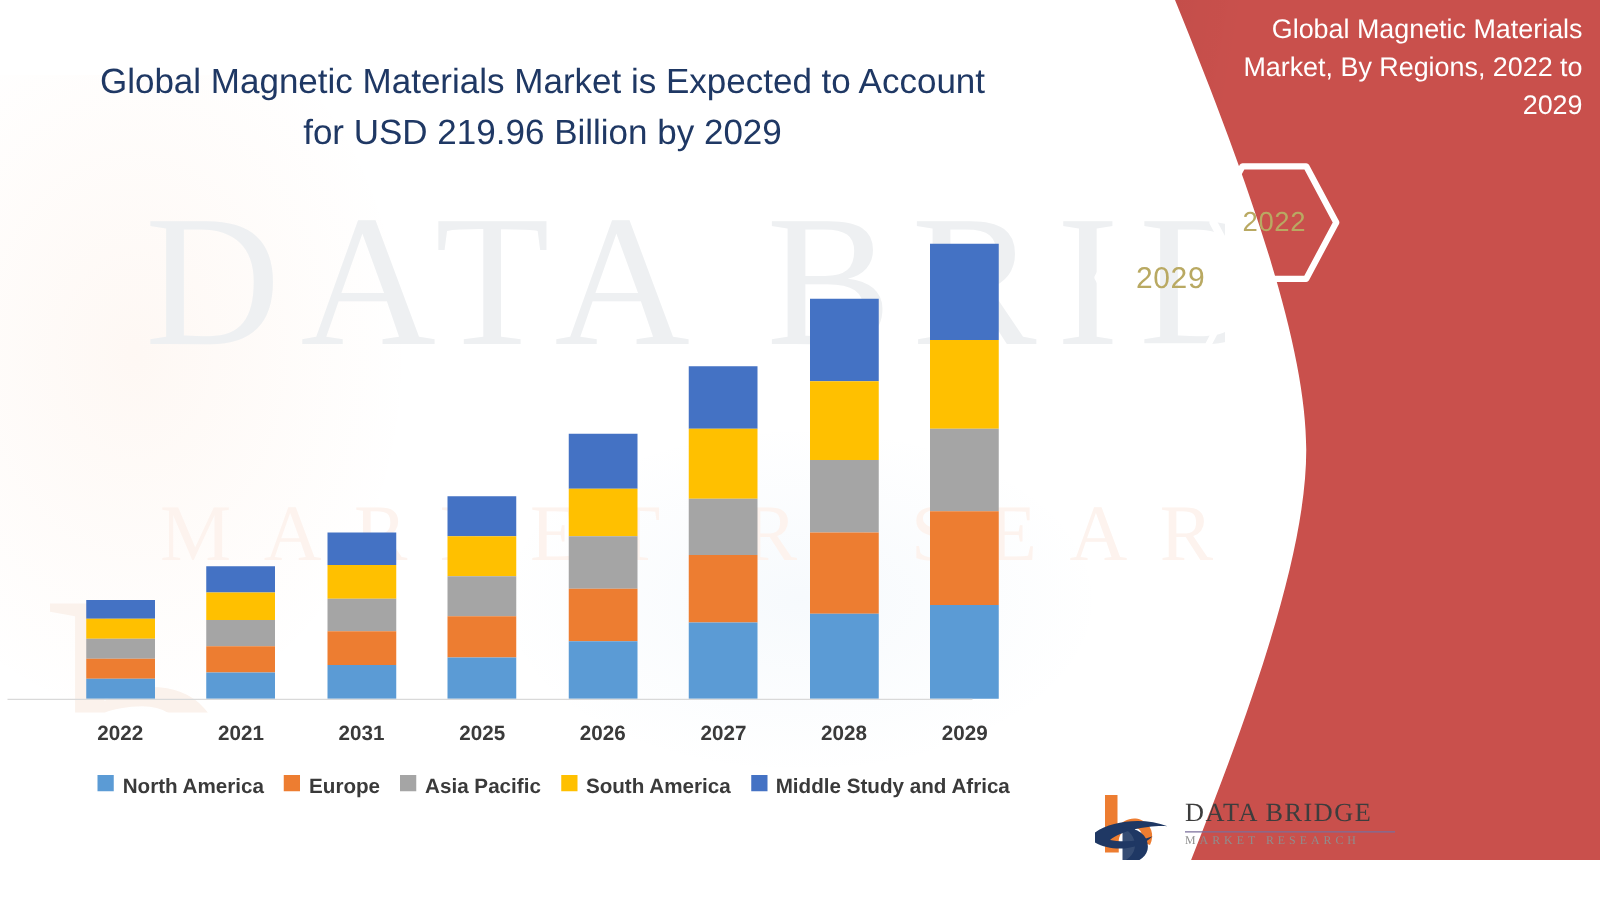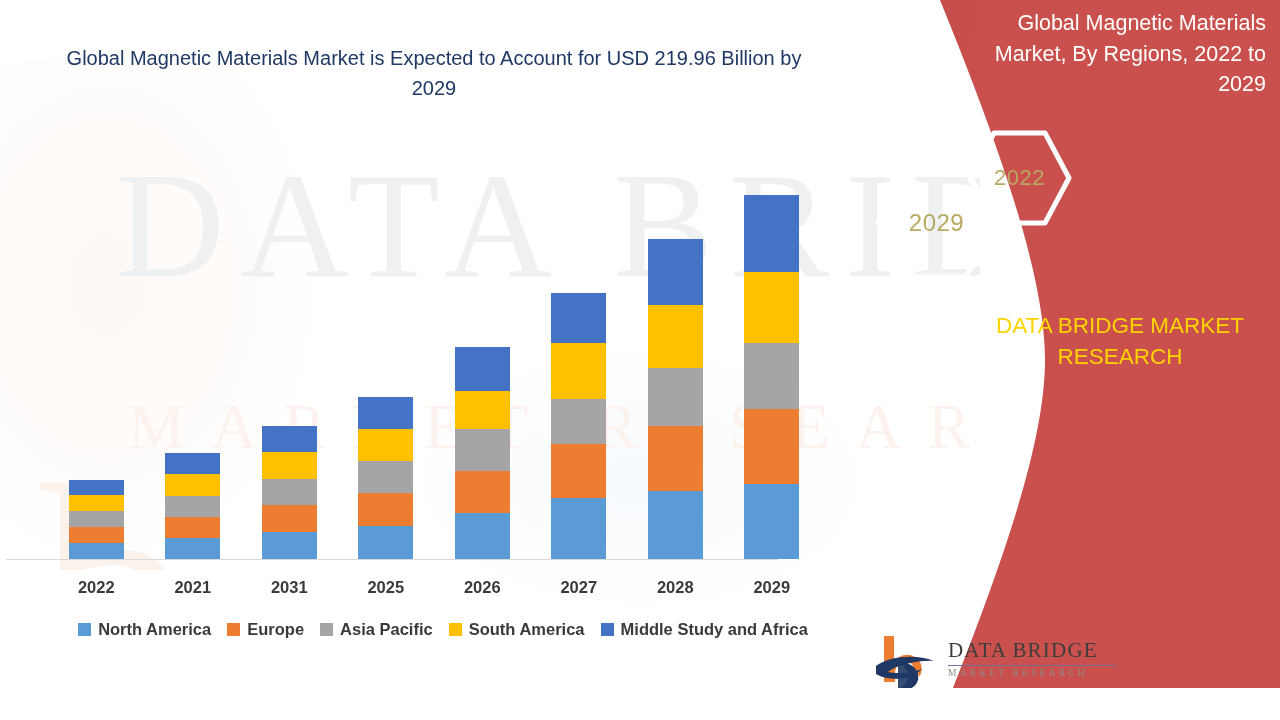--- a/index.html
+++ b/index.html
@@ -44,21 +44,21 @@
   .wm-logo{
     position:absolute; left:40px; top:290px;
     font-size:300px; line-height:1; color:#fbf2ec;
     font-family:"Liberation Serif", serif;
   }
 
   
   .chart-title{
     position:absolute; left:64px; top:44px; width:740px;
     text-align:center;
-    font-size:20px; line-height:1.48;
+    font-size:28px; line-height:1.48;
     color:#1f3864; font-weight:400;
   }
 
   
   .plot{
     position:absolute; left:48px; top:160px; width:772px; height:399px;
   }
   .bars{
     position:absolute; left:0; bottom:0; width:772px; height:399px;
     display:flex; align-items:flex-end; justify-content:space-around;
@@ -82,21 +82,21 @@
   .xtick{
     width:55px; text-align:center;
     font-size:16.5px; font-weight:700; color:#3a3a3a;
   }
 
   
   .legend{
     position:absolute; left:48px; top:616px; width:790px; height:26px;
     display:flex; align-items:center; justify-content:center; gap:16px;
   }
-  .legend-item{ display:flex; align-items:center; gap:7px; }
+  .legend-item{ display:flex; gap:7px; }
   .legend-swatch{ width:13px; height:13px; display:block; flex:none; }
   .legend-label{
     font-size:16.5px; font-weight:700; color:#3a3a3a; white-space:nowrap;
   }
 
   
   .footer-dmca{
     position:absolute; left:28px; top:686px;
     font-family:"Liberation Serif", serif; font-size:12.5px; color:#1a1a1a;
     white-space:nowrap;
@@ -297,21 +297,20 @@
           <span>2022</span>
         </div>
         <div class="hex hex-2029">
           <svg viewBox="0 0 125 115">
             <polygon points="33,3 92,3 121,57 92,112 33,112 4,57" fill="none" stroke="#ffffff" stroke-width="5" stroke-linejoin="round"></polygon>
           </svg>
           <span>2029</span>
         </div>
       </div>
 
-      <div class="brand">DATA BRIDGE MARKET RESEARCH</div>
 
       <div class="logo">
         <div class="logo-mark">
           <svg viewBox="0 0 72 62" width="72" height="62">
             <path d="M16 4 L26 4 L26 30 C30 24 38 21 45 24 C53 27 56 36 52 44 L44 41 C47 36 45 31 40 30 C34 29 28 33 27 40 L27 50 L16 50 Z" fill="#ED7D31"></path>
             <path d="M8 34 C22 24 48 22 66 29 C52 28 30 32 20 40 C30 42 44 41 54 37 C44 48 22 50 8 42 Z" fill="#1F3864"></path>
             <path d="M30 30 L40 30 L40 58 L30 58 Z" fill="#1F3864" opacity="0.9"></path>
             <path d="M30 30 C44 30 52 38 50 48 C48 56 38 60 29 58 C36 55 40 50 40 44 C40 38 36 33 30 30 Z" fill="#1F3864"></path>
           </svg>
         </div>

